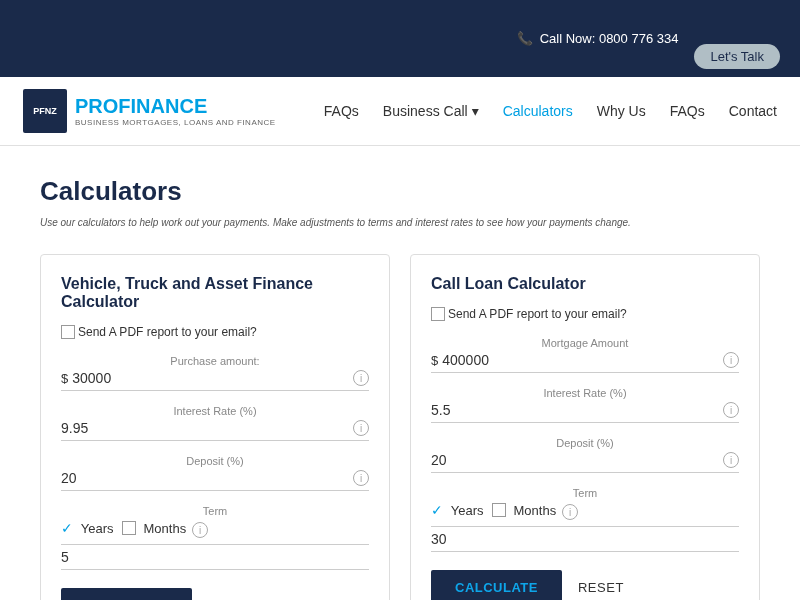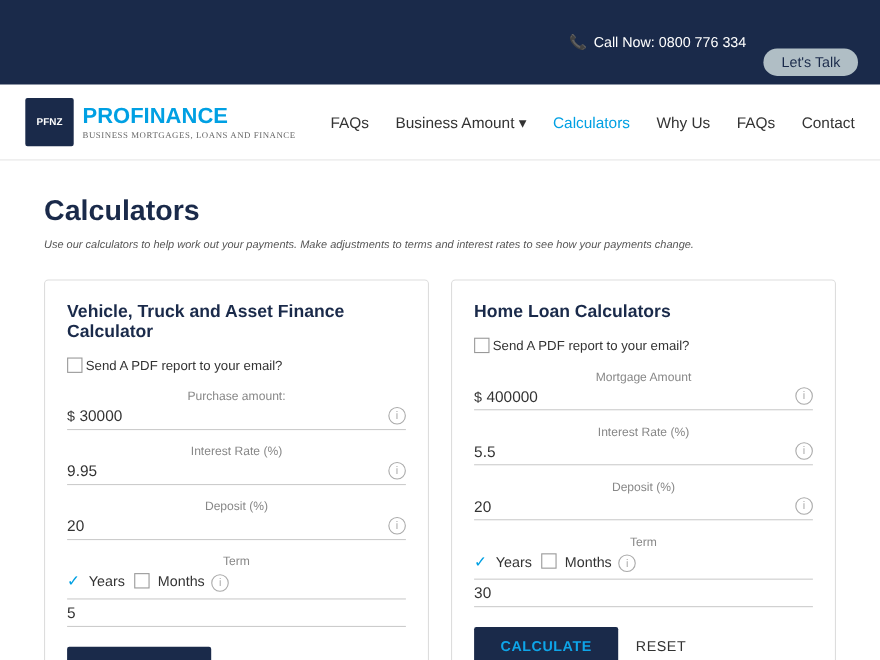--- a/index.html
+++ b/index.html
@@ -56,21 +56,21 @@
       justify-content: center;
       border-radius: 2px;
       color: white;
       font-size: 10px;
       font-weight: bold;
       flex-direction: column;
     }
     .logo-text-area { display: flex; flex-direction: column; }
     .logo-main { font-size: 20px; font-weight: bold; color: #1a2a4a; }
     .logo-main span { color: #00a0e3; }
-    .logo-sub { font-size: 8px; color: #666; letter-spacing: 0.5px; font-family: Liberation Serif, serif; }
+    .logo-sub { font-size: 8px; color: #666; letter-spacing: 0.5px; }
 
     nav { display: flex; align-items: center; gap: 24px; }
     .nav-item {
       color: #333;
       text-decoration: none;
       font-size: 14px;
       cursor: pointer;
       display: flex;
       align-items: center;
       gap: 4px;
@@ -213,21 +213,21 @@
     <div class="logo-text-area">
       <div class="logo-main">
         <span>PRO</span><span style="color:#00a0e3;">FINANCE</span>
       </div>
       <div class="logo-sub">BUSINESS MORTGAGES, LOANS AND FINANCE</div>
     </div>
   </div>
   <nav>
     <a class="nav-item">FAQs</a>
     <a class="nav-item">
-      <span>Business Amount</span>
+      <span>Business Call</span>
       <span>▾</span>
     </a>
     <a class="nav-item active">Calculators</a>
     <a class="nav-item">Why Us</a>
     <a class="nav-item">FAQs</a>
     <a class="nav-item">Contact</a>
   </nav>
 </div>
 
 <div class="main">
@@ -285,21 +285,21 @@
         </div>
       </div>
 
       <div class="btn-row">
         <button class="calc-btn">CALCULATE</button>
         <button class="reset-btn">RESET</button>
       </div>
     </div>
 
     <div class="calc-card">
-      <div class="calc-title">Home Loan Calculators</div>
+      <div class="calc-title">Call Loan Calculator</div>
 
       <div class="pdf-row">
         <div class="pdf-checkbox"></div>
         <label class="pdf-label">Send A PDF report to your email?</label>
       </div>
 
       <div class="field-group">
         <div class="field-label">Mortgage Amount</div>
         <div class="field-row">
           <span class="field-prefix">$</span>

